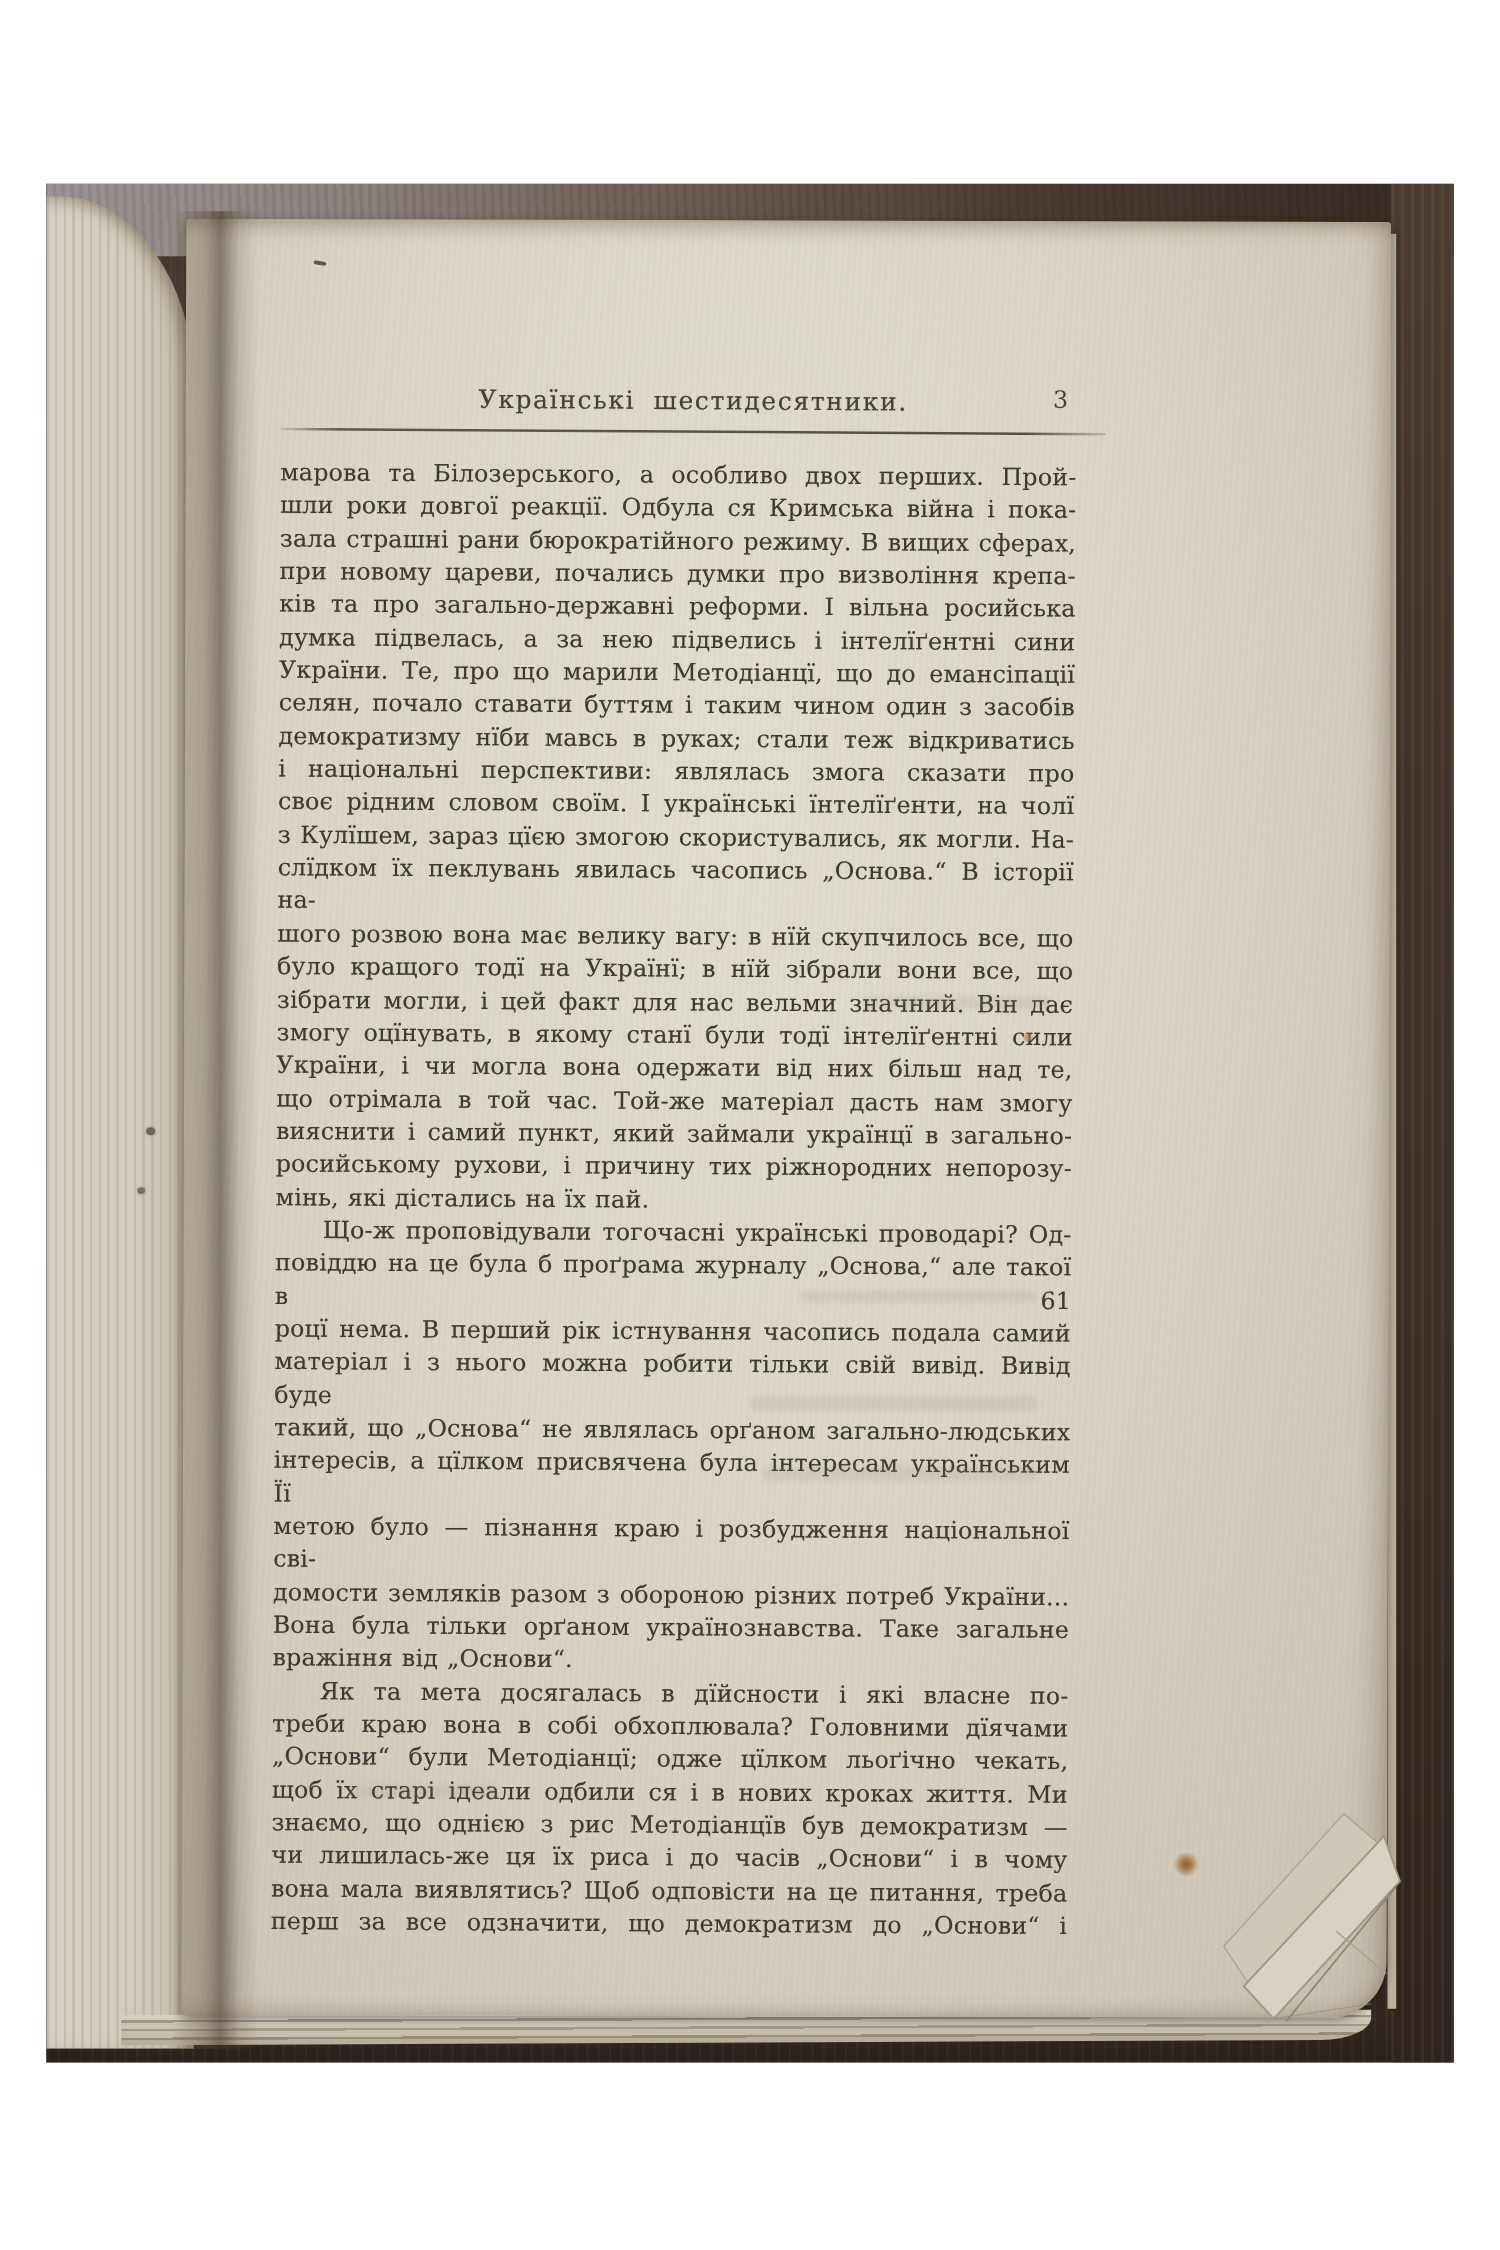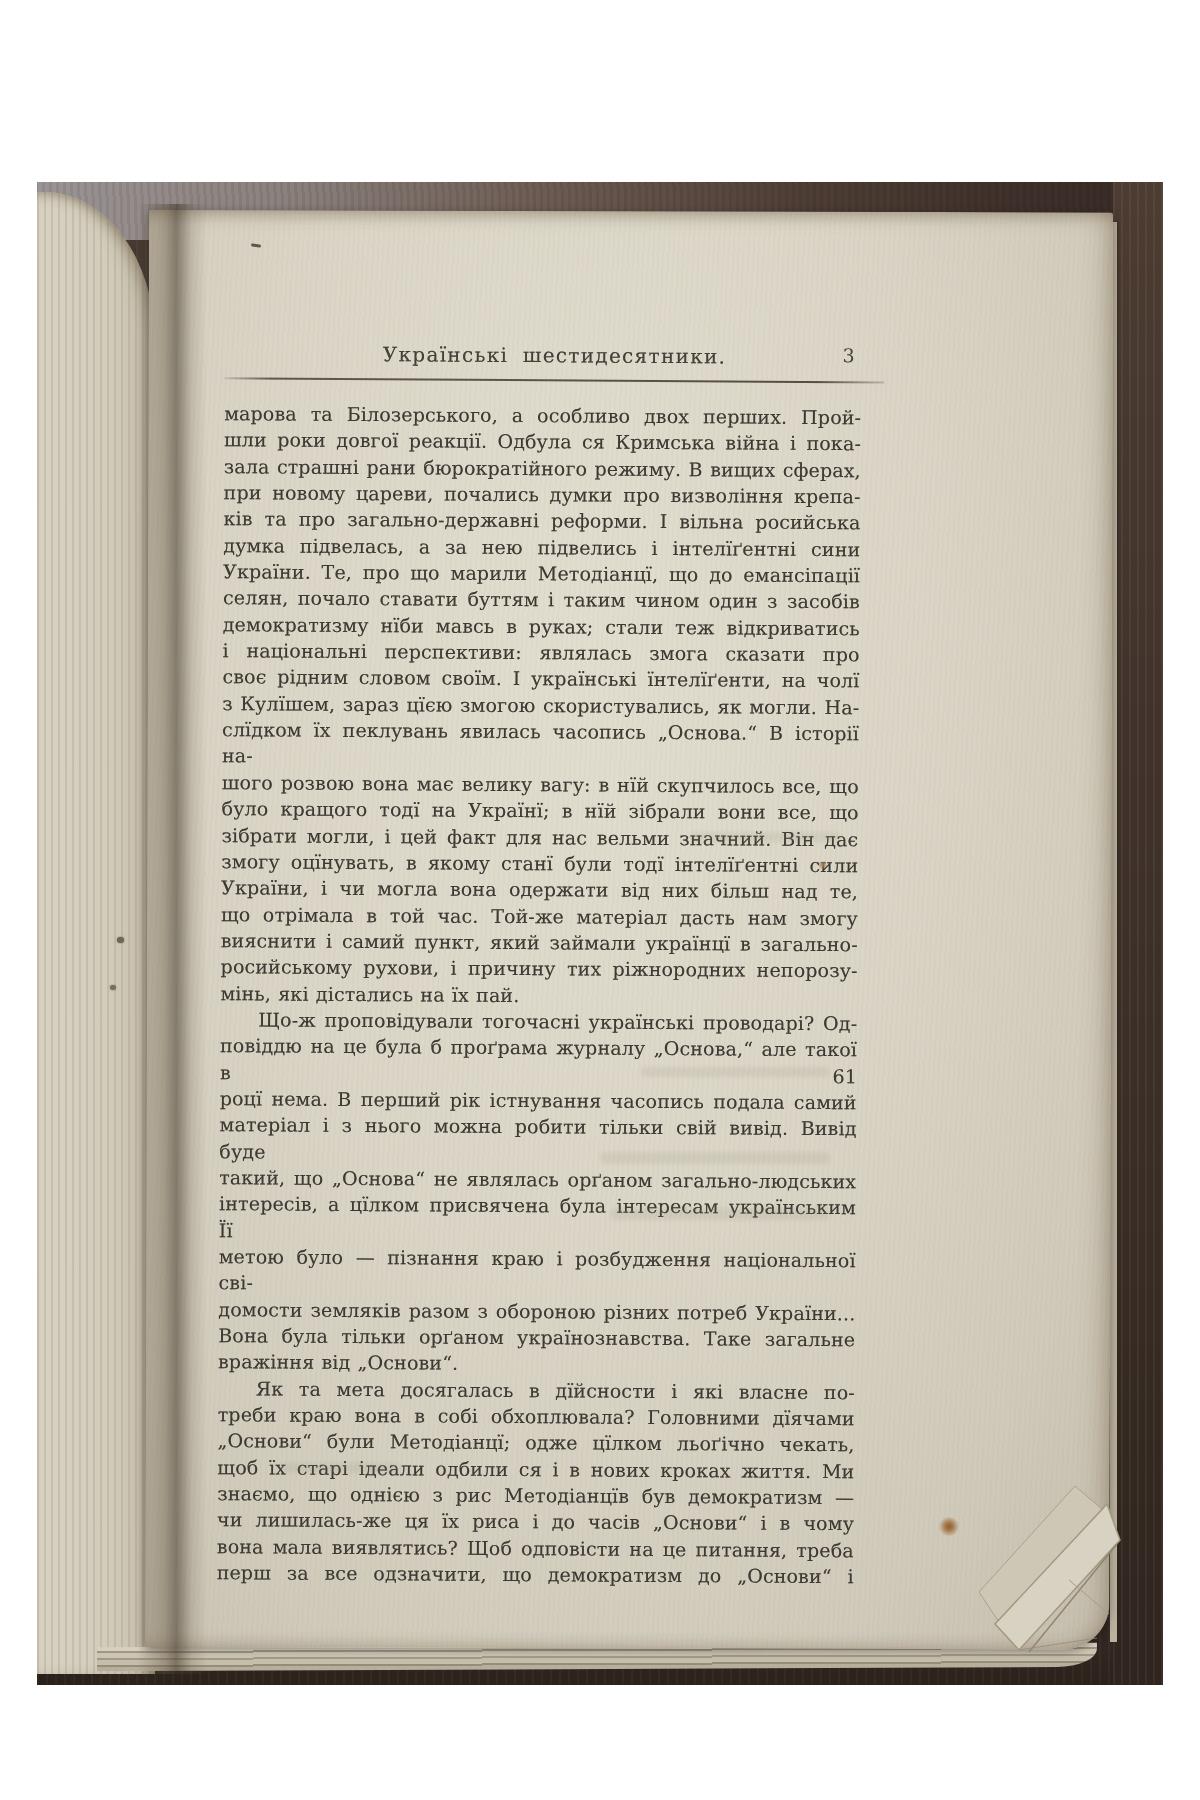--- a/index.html
+++ b/index.html
@@ -3,21 +3,21 @@
 <meta charset="utf-8">
 <style>
   html,body{margin:0;padding:0;background:#ffffff;}
   .canvas{position:relative;width:1200px;height:1800px;background:#ffffff;overflow:hidden;
           font-family:"DejaVu Serif","Liberation Serif",serif;}
   
   .photo{position:absolute;left:37px;top:147px;width:1126px;height:1503px;overflow:hidden;
          background:
            repeating-linear-gradient(90deg, rgba(255,255,255,0.035) 0 2px, rgba(0,0,0,0) 2px 9px),
            linear-gradient(180deg,#473a32 0%,#3c2f28 55%,#332821 100%);
-         box-shadow:inset 0 0 70px rgba(0,0,0,0.28);margin-top:35px;}
+         box-shadow:inset 0 0 70px rgba(0,0,0,0.28);}
   .wood-top{position:absolute;left:0;top:0;width:1126px;height:58px;
          background:
            repeating-linear-gradient(88deg, rgba(0,0,0,0.07) 0 3px, rgba(0,0,0,0) 3px 7px),
            linear-gradient(90deg,#9b9495 0%,#8b817d 22%,#6d5c53 45%,#4e3e35 68%,#3e302a 88%,#382b25 100%);}
   .wood-right{position:absolute;left:1076px;top:0;width:50px;height:1503px;
          background:
            repeating-linear-gradient(90deg, rgba(255,255,255,0.05) 0 2px, rgba(0,0,0,0) 2px 8px),
            linear-gradient(180deg,#4c3c32 0%,#41332b 35%,#382c24 70%,#2f251e 100%);}
   
   .edge-stack{position:absolute;left:0;top:10px;width:118px;height:1482px;

